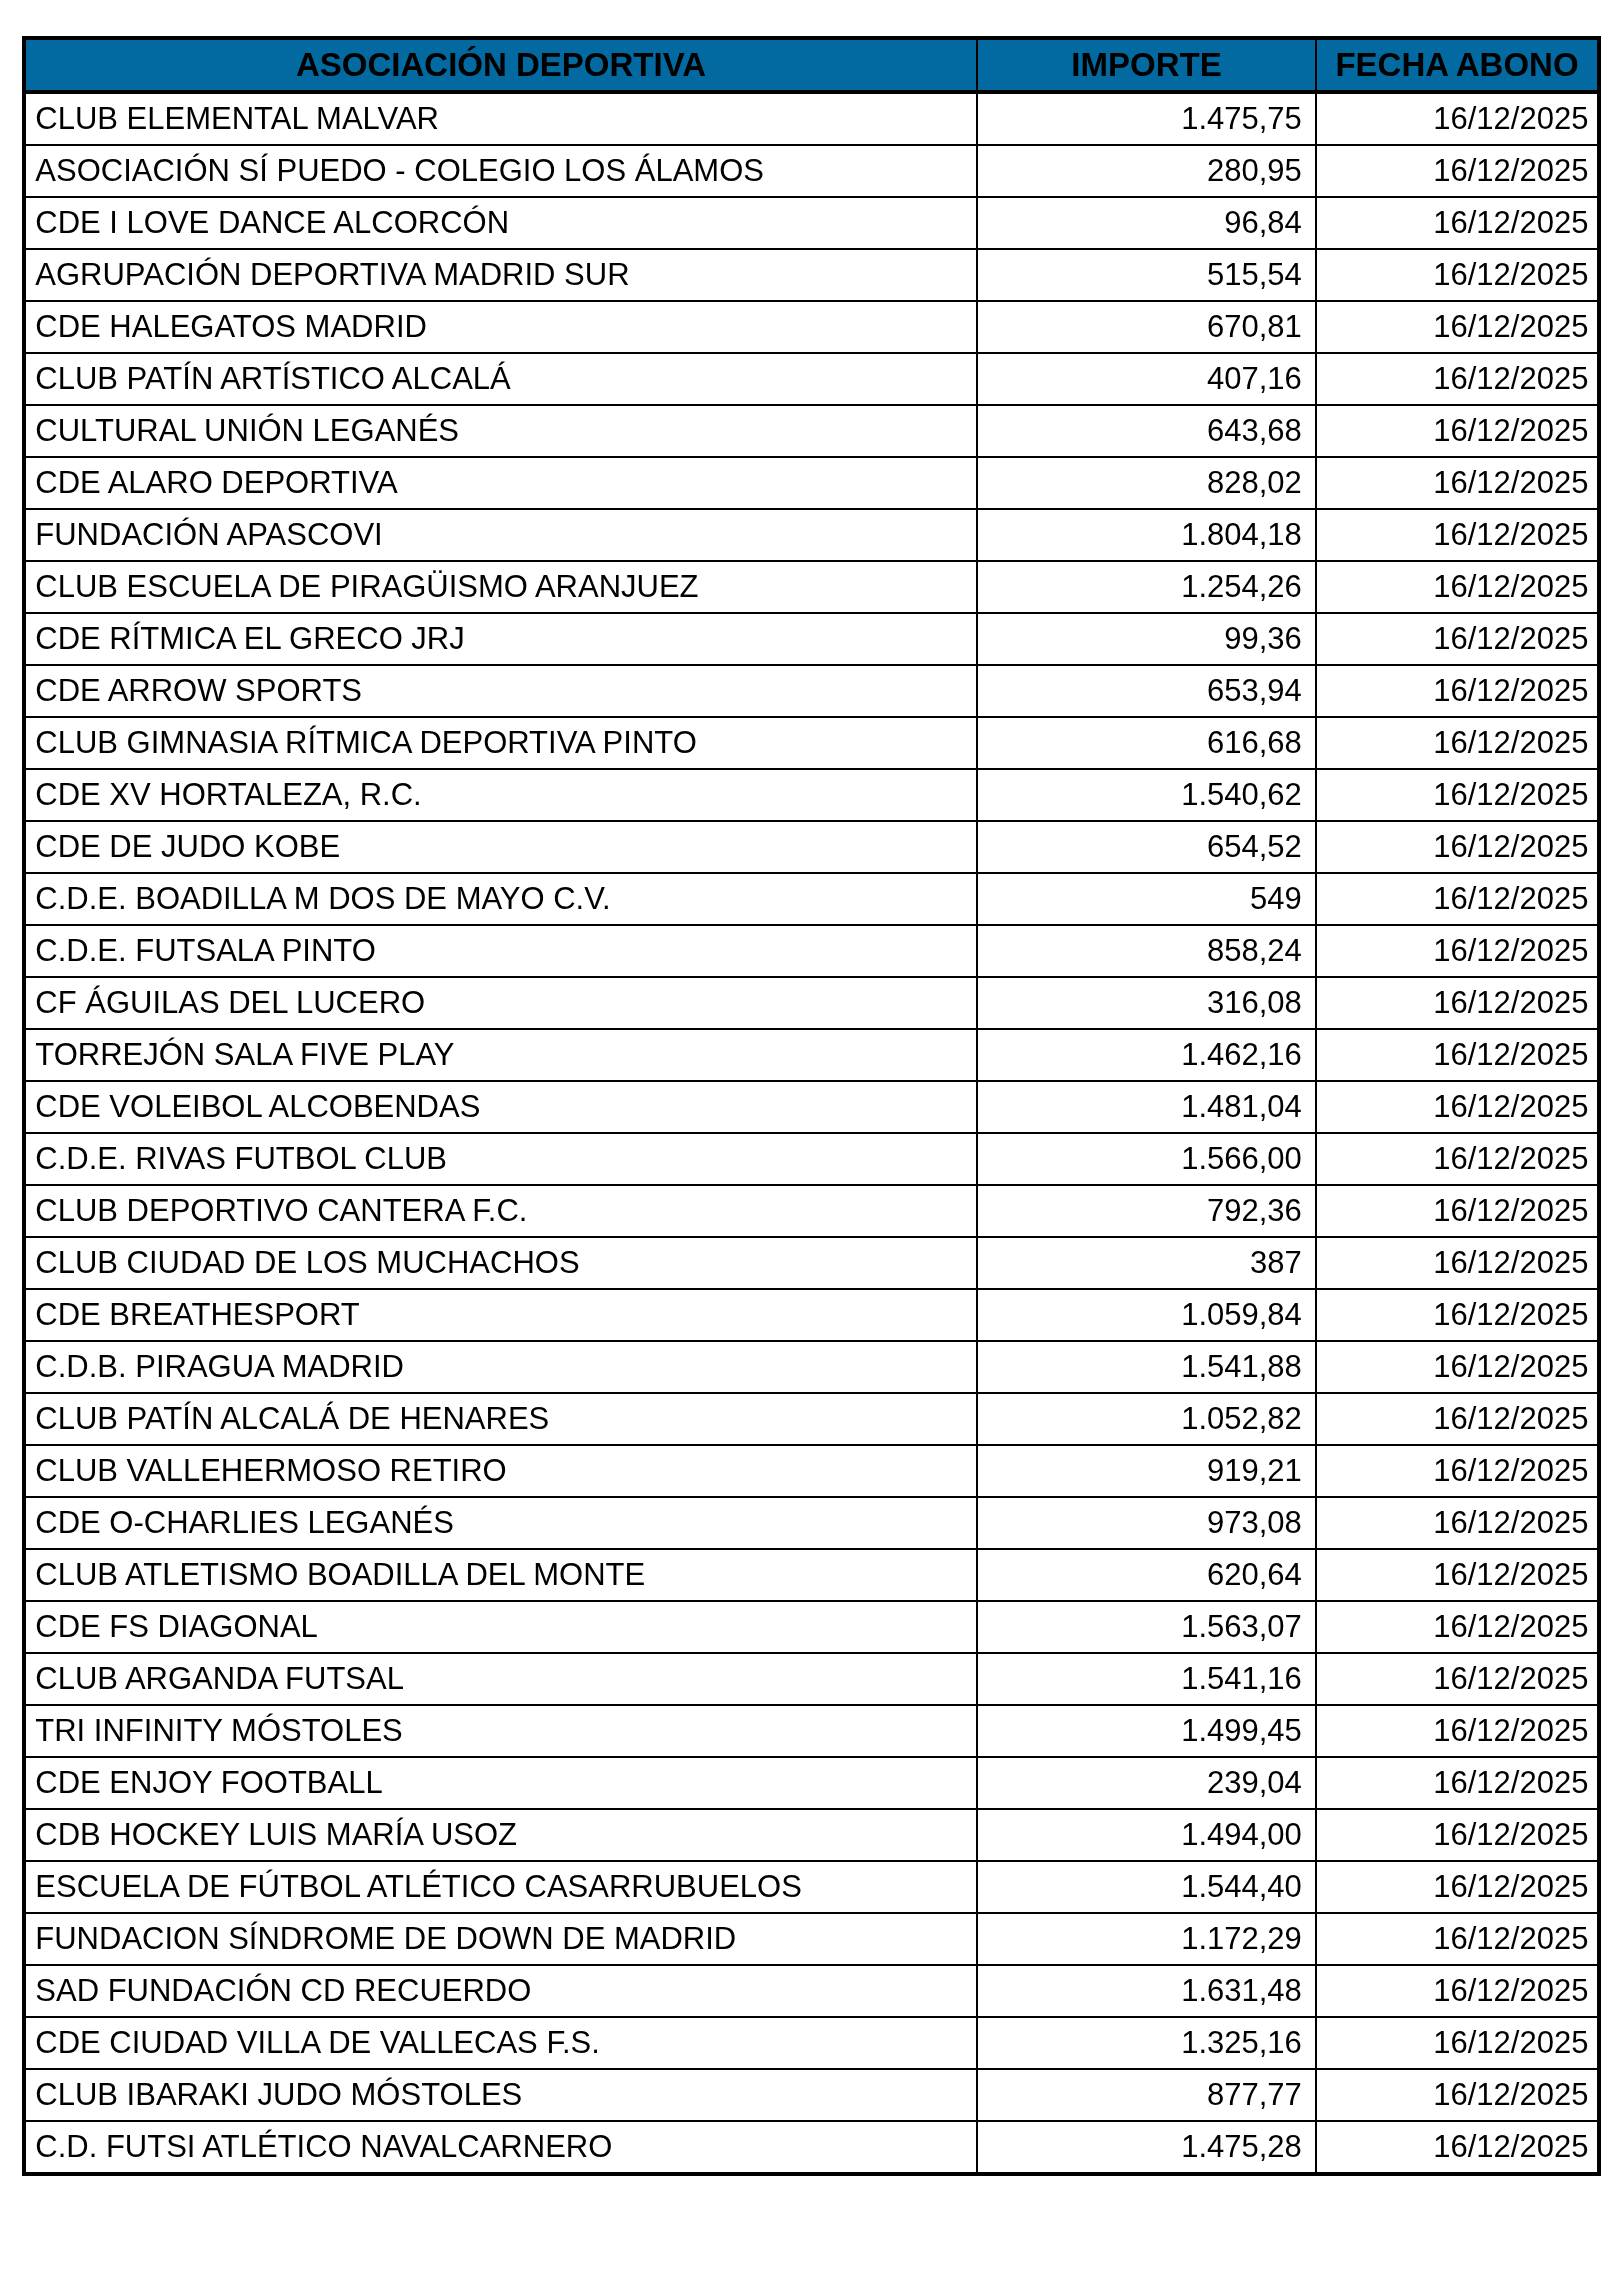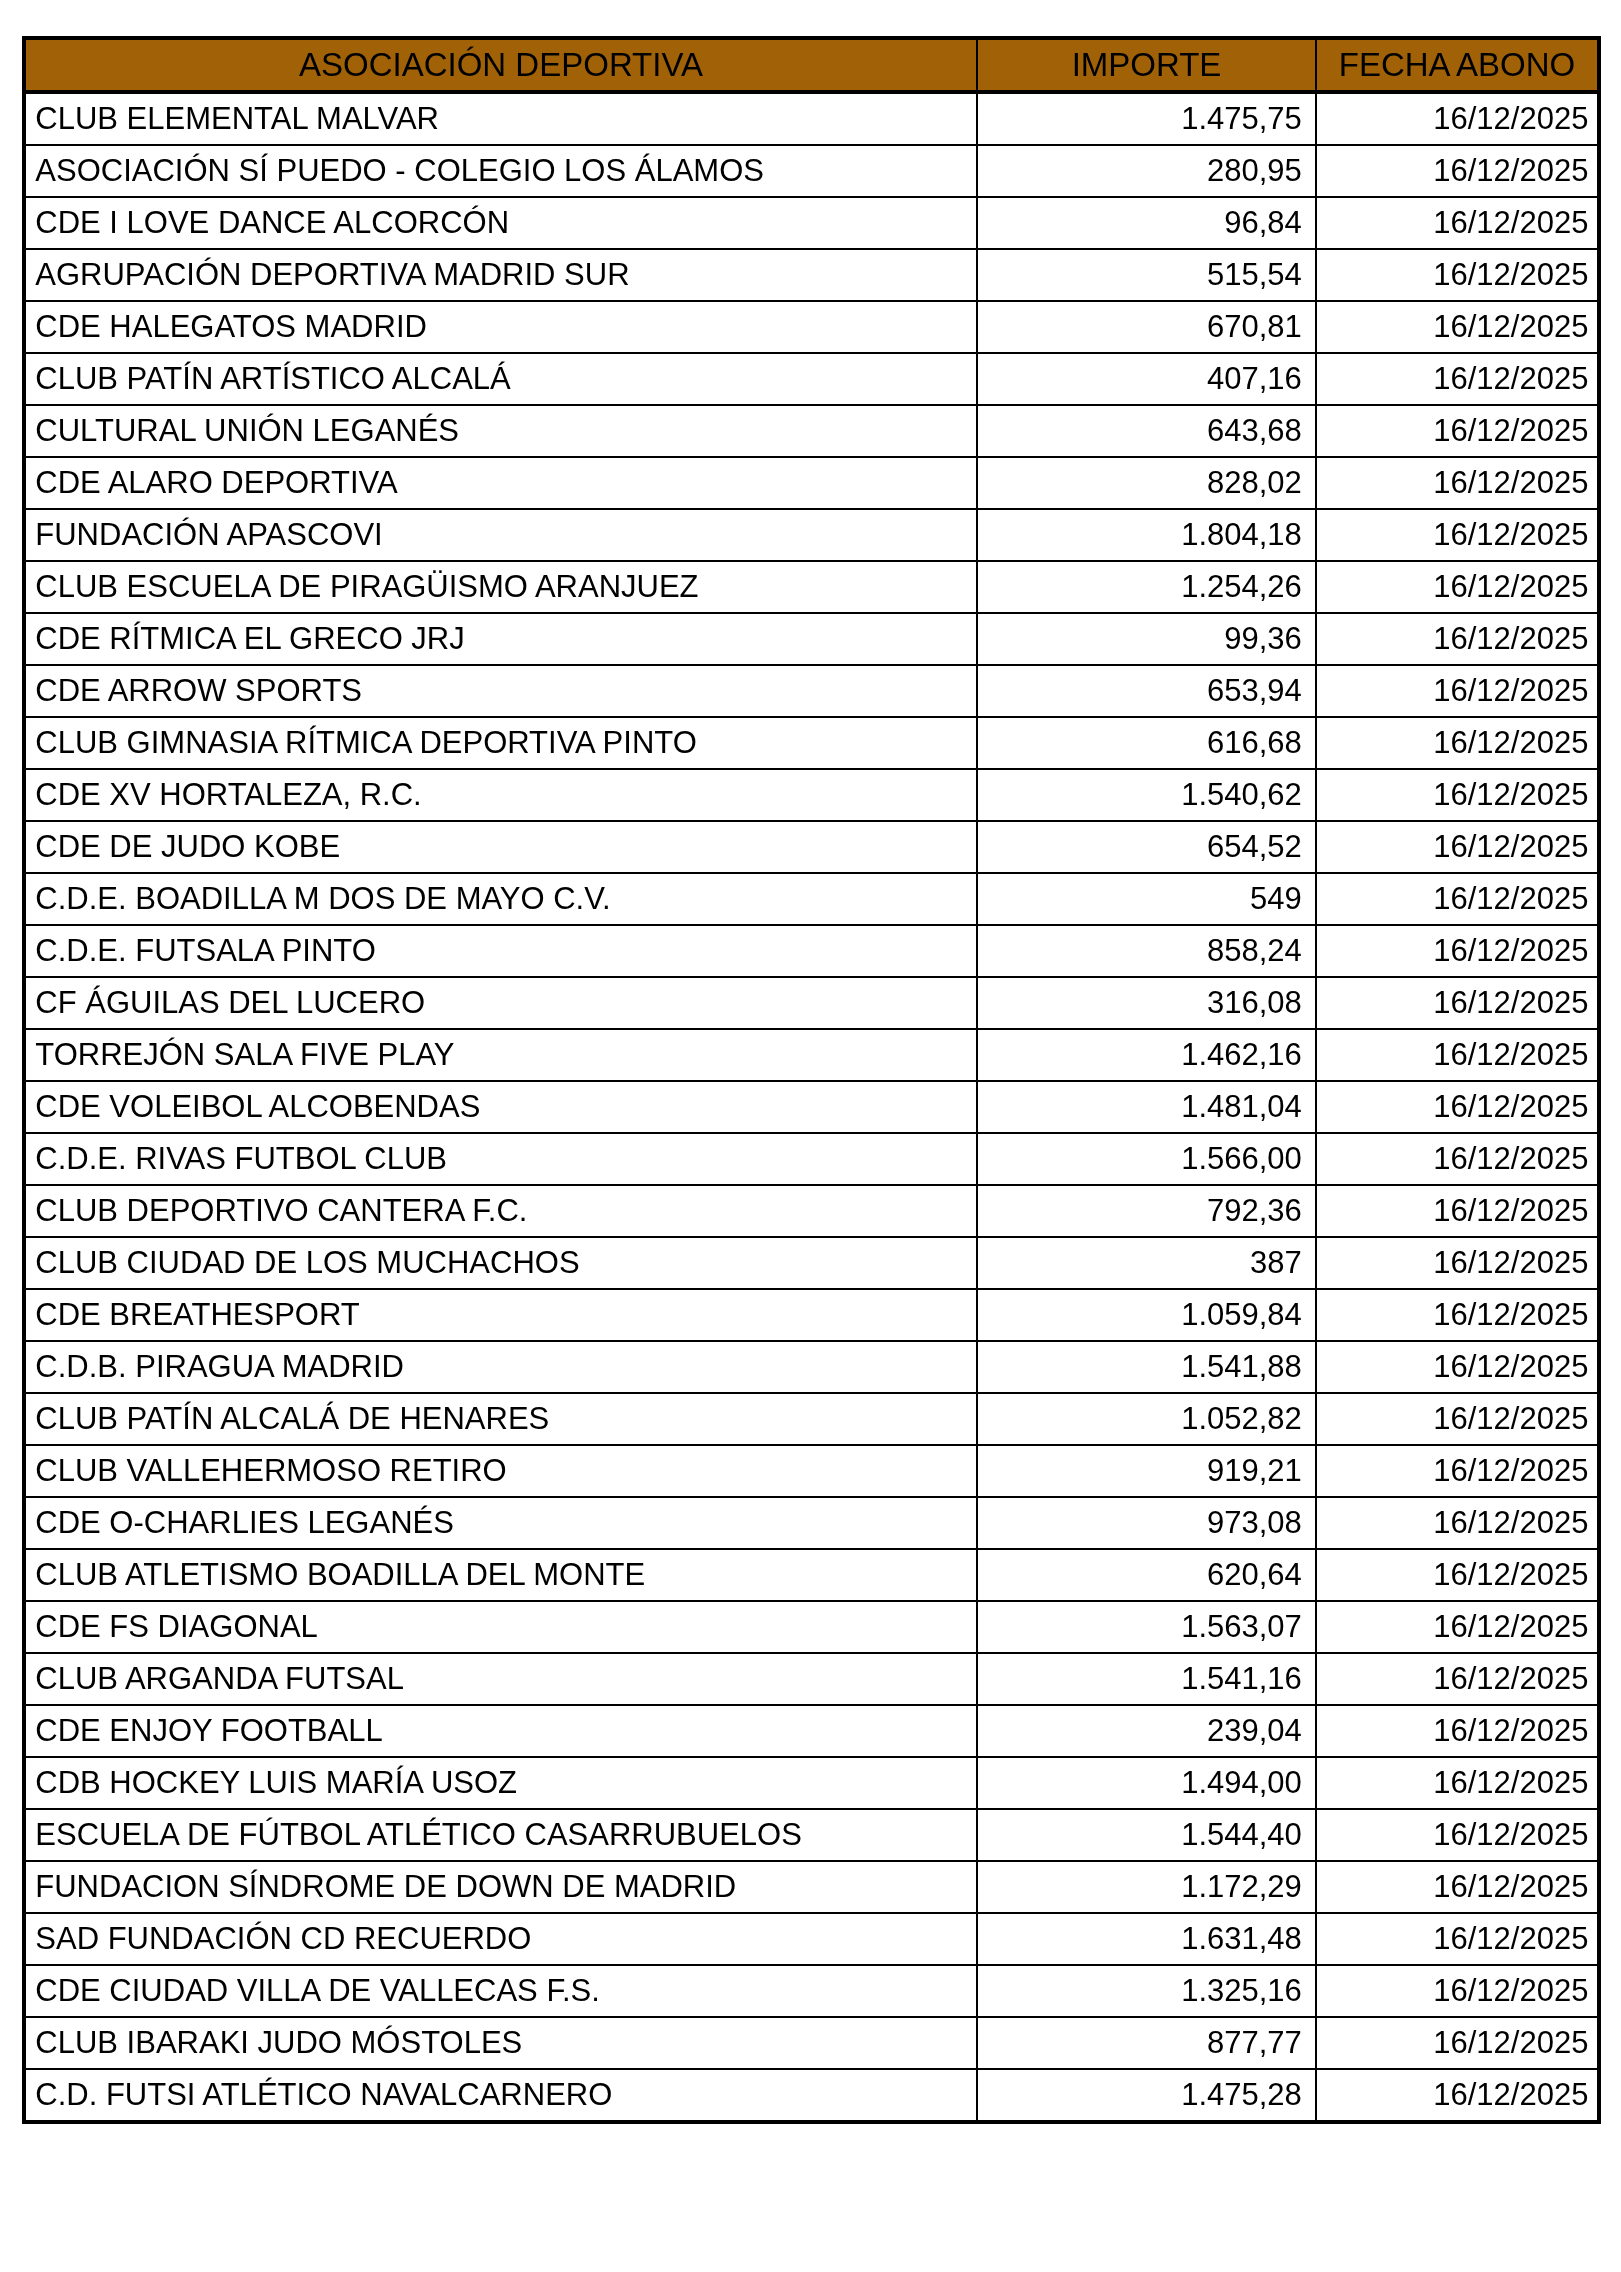--- a/index.html
+++ b/index.html
@@ -27,23 +27,23 @@
   table.payments th,
   table.payments td {
     border: 2.6px solid #000000;
     overflow: hidden;
     white-space: nowrap;
     vertical-align: middle;
   }
 
   table.payments th {
     height: 50px;
-    background: #a16207;
+    background: #0369a1;
     font-size: 33px;
-    font-weight: normal;
+    font-weight: bold;
     text-align: center;
     border-bottom-width: 4px;
     padding: 0 4px;
   }
 
   table.payments td {
     height: 48px;
     font-size: 31px;
     font-weight: normal;
     background: #ffffff;
@@ -254,20 +254,25 @@
     <td class="amount">1.563,07</td>
     <td class="date">16/12/2025</td>
   </tr>
 
   <tr>
     <td class="name">CLUB ARGANDA FUTSAL</td>
     <td class="amount">1.541,16</td>
     <td class="date">16/12/2025</td>
   </tr>
 
+  <tr>
+    <td class="name">TRI INFINITY MÓSTOLES</td>
+    <td class="amount">1.499,45</td>
+    <td class="date">16/12/2025</td>
+  </tr>
 
   <tr>
     <td class="name">CDE ENJOY FOOTBALL</td>
     <td class="amount">239,04</td>
     <td class="date">16/12/2025</td>
   </tr>
 
   <tr>
     <td class="name">CDB HOCKEY LUIS MARÍA USOZ</td>
     <td class="amount">1.494,00</td>

